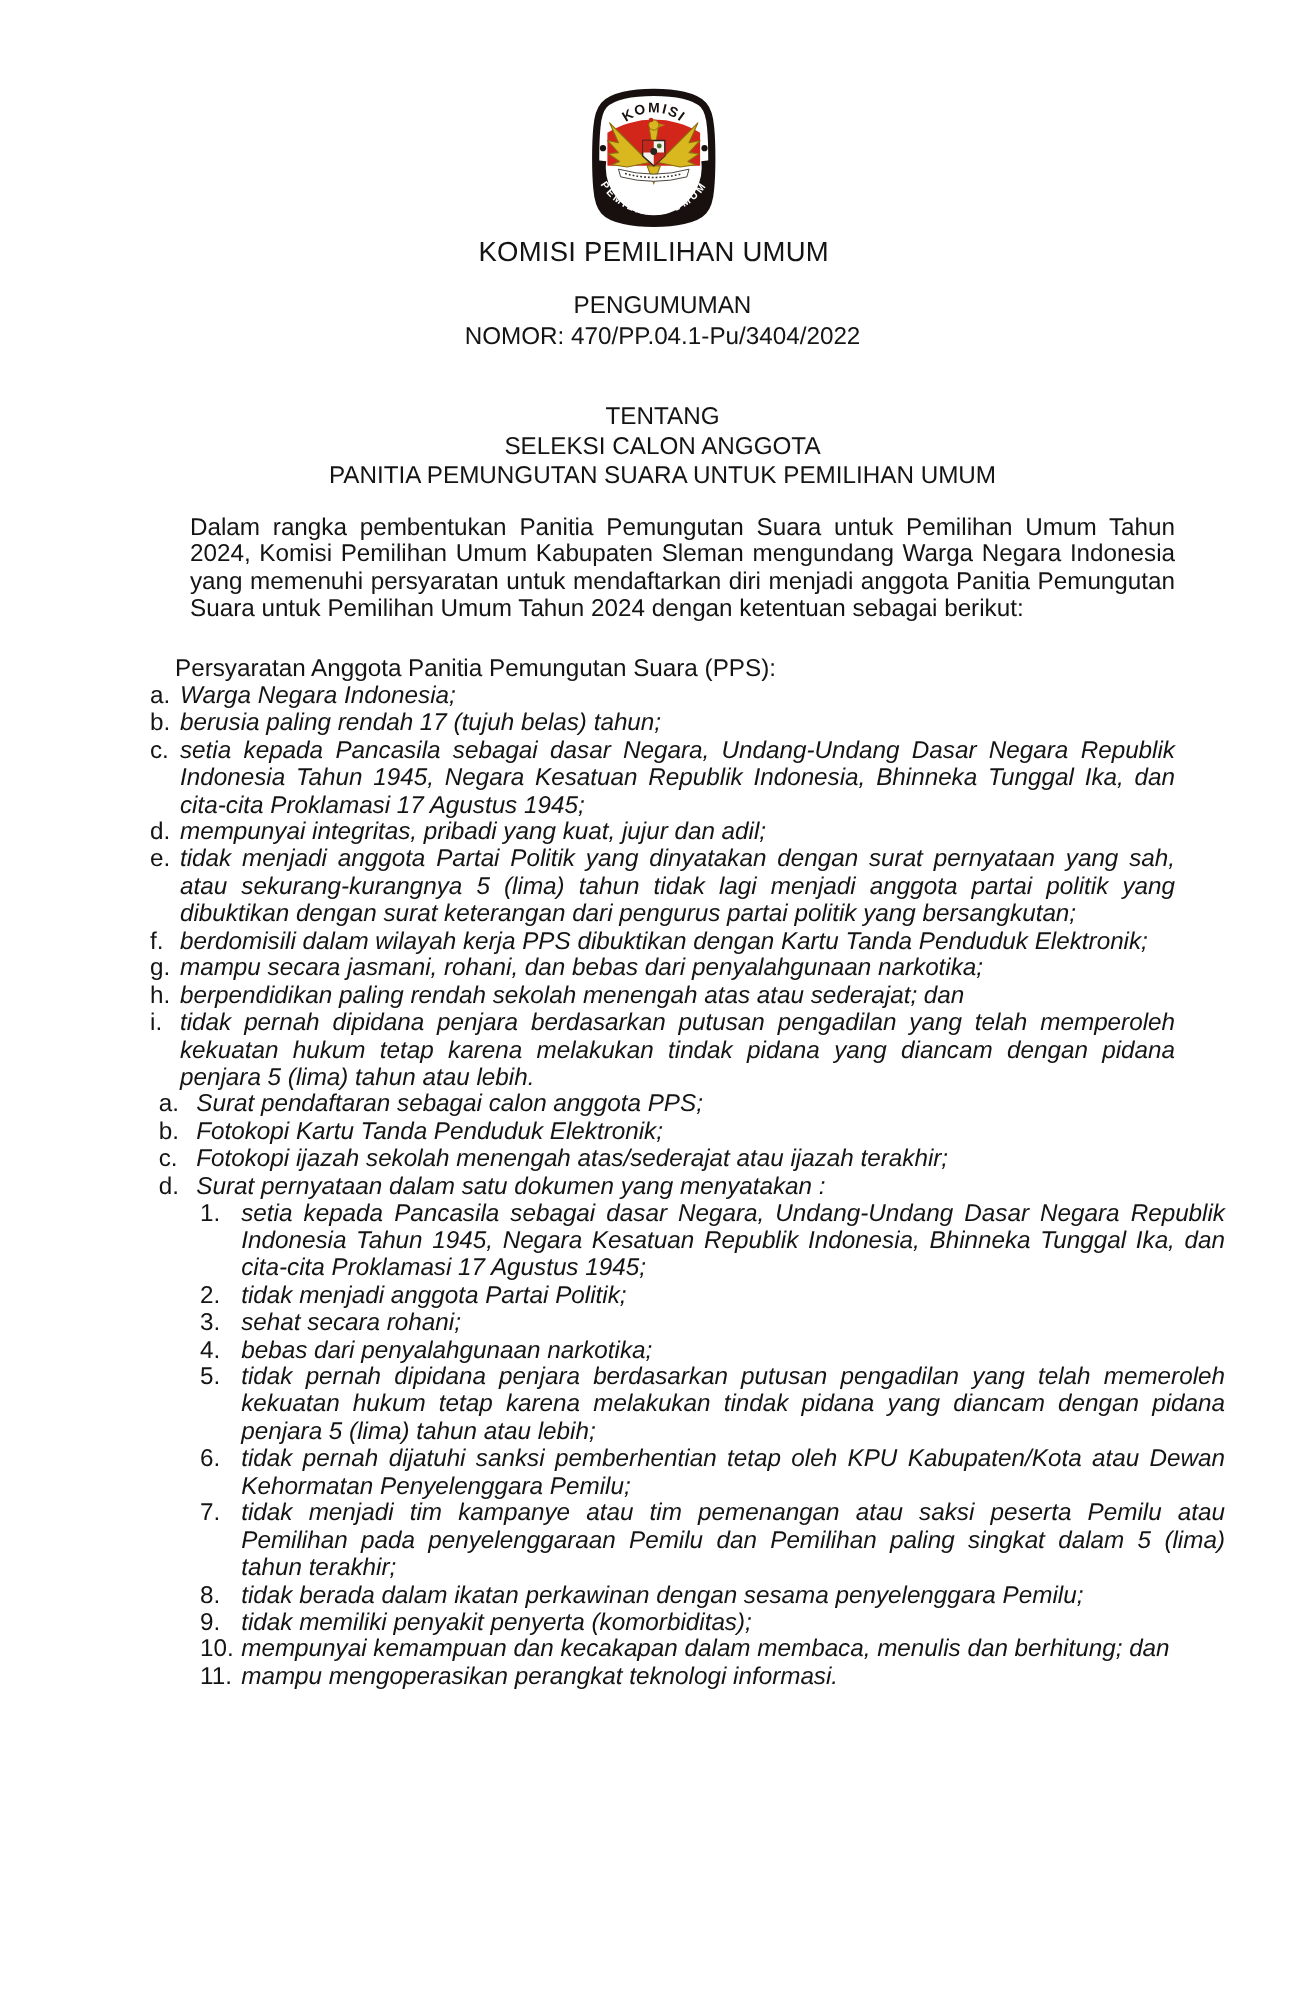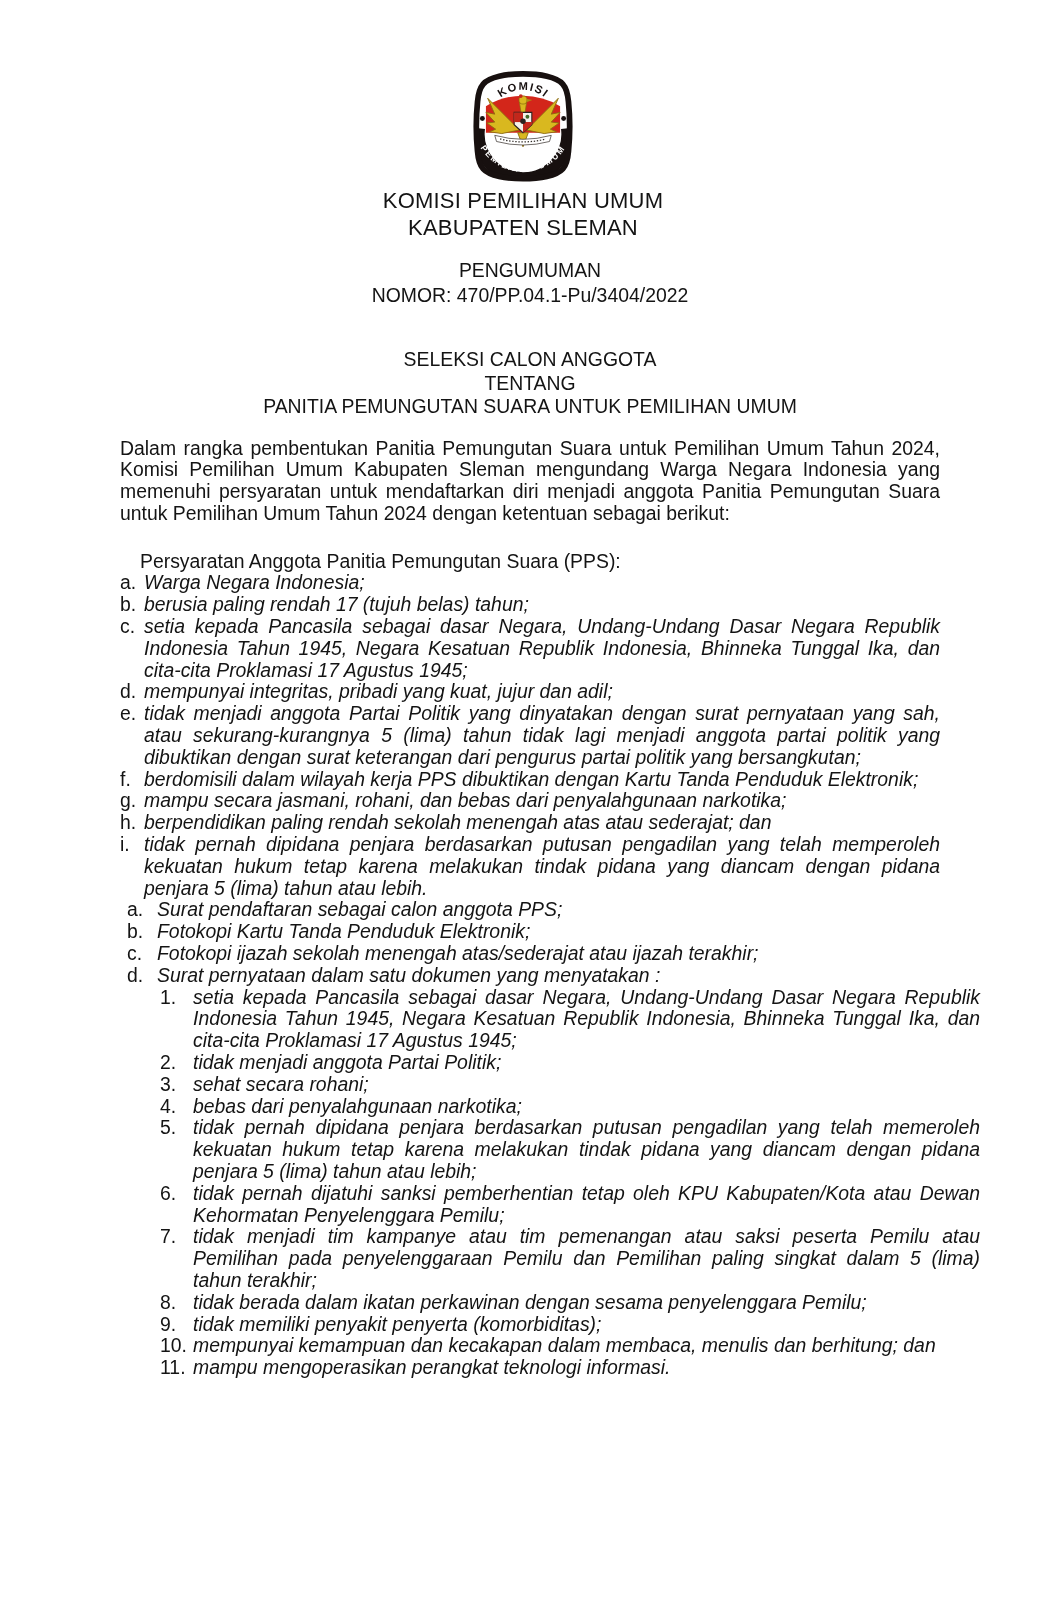--- a/index.html
+++ b/index.html
@@ -40,20 +40,21 @@
   .about {
     margin-top: 40px;
     text-align: center;
     font-size: 19.4px;
     line-height: 23.5px;
   }
   .intro {
     margin-top: 19px;
     text-align: justify;
     text-justify: inter-word;
+    margin-left: 32px;
   }
   .sec-heading { text-align: left; }
   .sec-heading.req { margin-top: 26px; margin-left: 20px; }
   .sec-heading.doc { margin-top: 24px; }
   .list { width: 100%; }
   .li { display: flex; align-items: flex-start; }
   .li .m { flex: none; }
   .li .t { flex: 1 1 auto; text-align: justify; text-justify: inter-word; font-style: italic; }
   .list-req .li .m { width: 24px; }
   .list-doc { margin-left: 7px; }
@@ -118,33 +119,32 @@
       <text font-family="Liberation Sans, DejaVu Sans, sans-serif" font-size="9.6" font-weight="bold" fill="#ffffff" letter-spacing="2.2">
         <textPath href="#pemilihan-arc" startOffset="50%" text-anchor="middle">PEMILIHAN UMUM</textPath>
       </text>
 
       <path d="M 33,7 C 48,3.5 72,3.5 87,7 C 104,11 110,17 111.5,36 C 113,51 113,77 111.5,92 C 110,111 104,117 87,120.5 C 72,124 48,124 33,120.5 C 16,117 10,111 8.5,92 C 7,77 7,51 8.5,36 C 10,17 16,11 33,7 Z" fill="none" stroke="#17100f" stroke-width="6.5"></path>
     </svg>
   </div>
 
   <div class="org">
     <div>KOMISI PEMILIHAN UMUM</div>
-    <div>KABUPATEN SLEMAN</div>
   </div>
 
   <div class="content">
 
     <div class="doc-meta">
       <div>PENGUMUMAN</div>
       <div>NOMOR: 470/PP.04.1-Pu/3404/2022</div>
     </div>
 
     <div class="about">
+      <div>TENTANG</div>
       <div>SELEKSI CALON ANGGOTA</div>
-      <div>TENTANG</div>
       <div>PANITIA PEMUNGUTAN SUARA UNTUK PEMILIHAN UMUM</div>
     </div>
 
     <p class="intro">Dalam rangka pembentukan Panitia Pemungutan Suara untuk Pemilihan Umum Tahun 2024, Komisi Pemilihan Umum Kabupaten Sleman mengundang Warga Negara Indonesia yang memenuhi persyaratan untuk mendaftarkan diri menjadi anggota Panitia Pemungutan Suara untuk Pemilihan Umum Tahun 2024 dengan ketentuan sebagai berikut:</p>
 
     <div class="sec-heading req">Persyaratan Anggota Panitia Pemungutan Suara (PPS):</div>
     <div class="list list-req">
       <div class="li">
           <span class="m">a.</span>
           <span class="t">Warga Negara Indonesia;</span>

